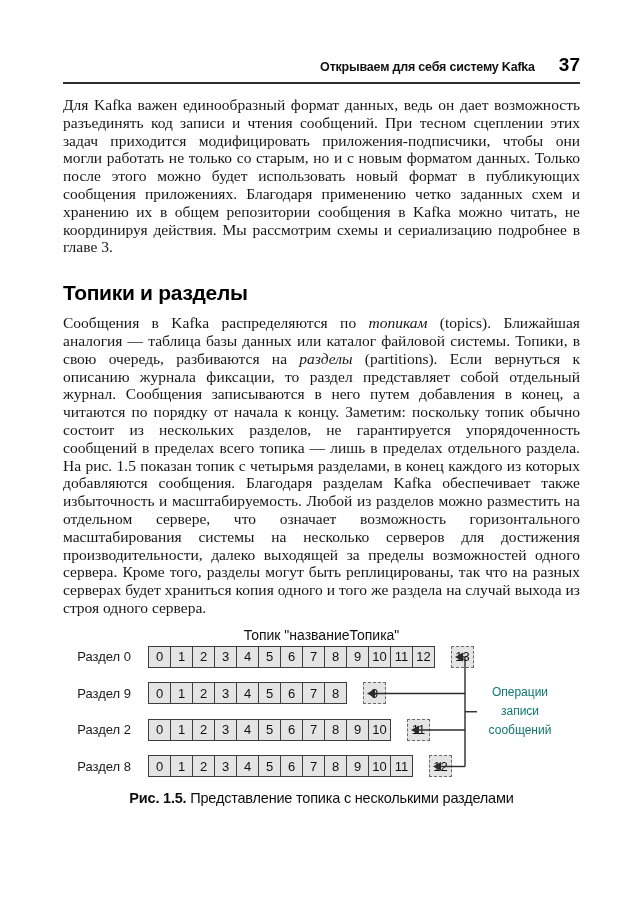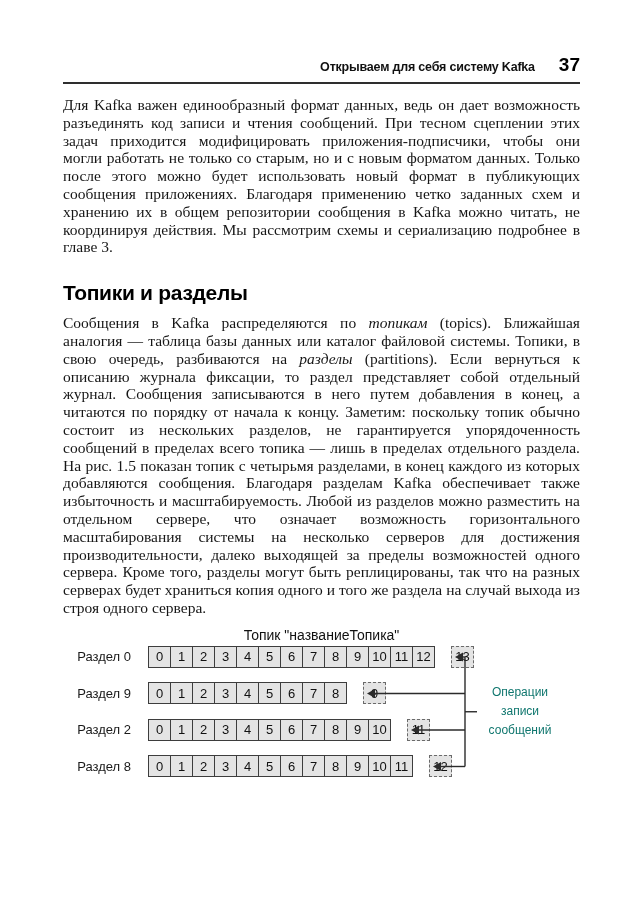--- a/index.html
+++ b/index.html
@@ -164,15 +164,19 @@
           <polygon points="304,49.5 312,45 312,54" fill="#2b2b2b"></polygon>
           <line x1="355" y1="86" x2="402" y2="86" stroke="#2b2b2b" stroke-width="1.4"></line>
           <polygon points="348,86 356,81.5 356,90.5" fill="#2b2b2b"></polygon>
           <line x1="377" y1="122.5" x2="402" y2="122.5" stroke="#2b2b2b" stroke-width="1.4"></line>
           <polygon points="370,122.5 378,118 378,127" fill="#2b2b2b"></polygon>
           <line x1="402" y1="13" x2="402" y2="122.5" stroke="#2b2b2b" stroke-width="1.4"></line>
           <line x1="402" y1="67.75" x2="414" y2="67.75" stroke="#2b2b2b" stroke-width="1.4"></line>
         </svg>
       <div class="ops-label">Операции записи сообщений</div>
     </div>
+    <div class="fig-caption">
+      <b>Рис. 1.5.</b>
+      <span>Представление топика с несколькими разделами</span>
+    </div>
   </div>
 
 </div>
 
 </body></html>

